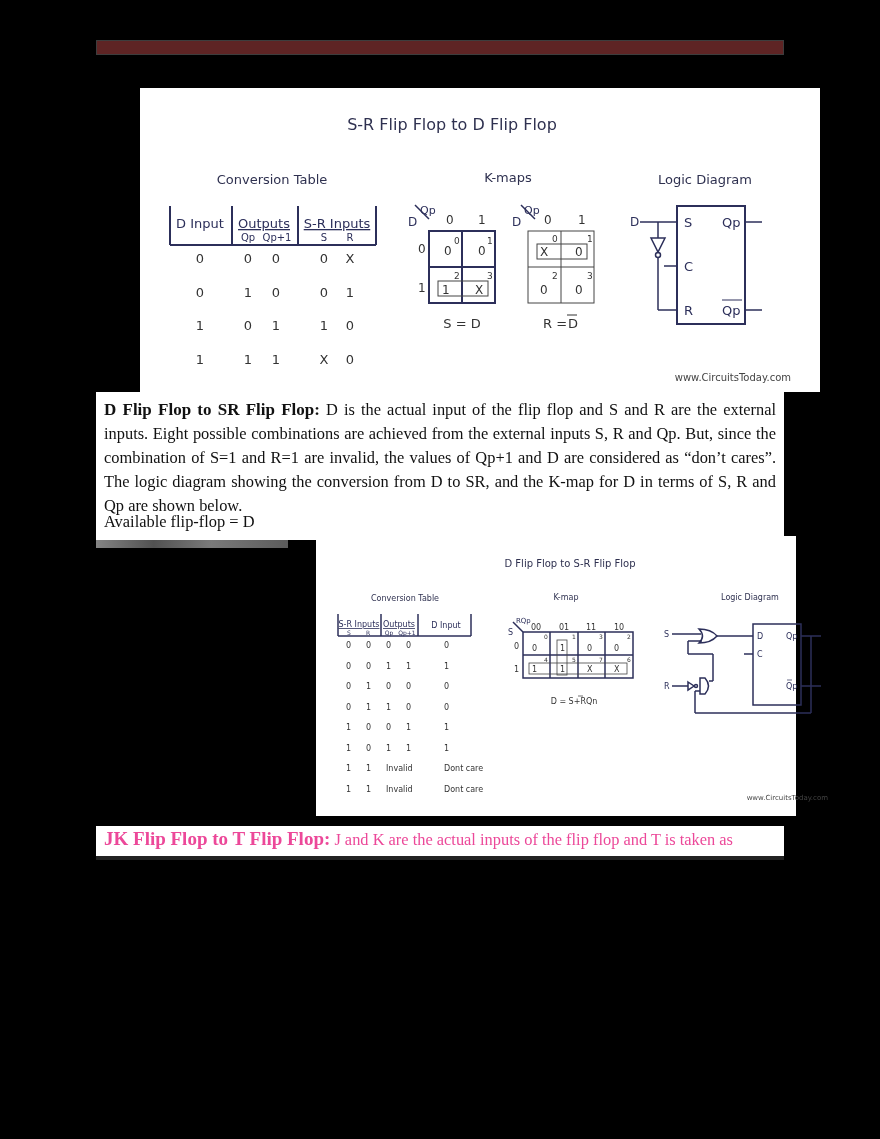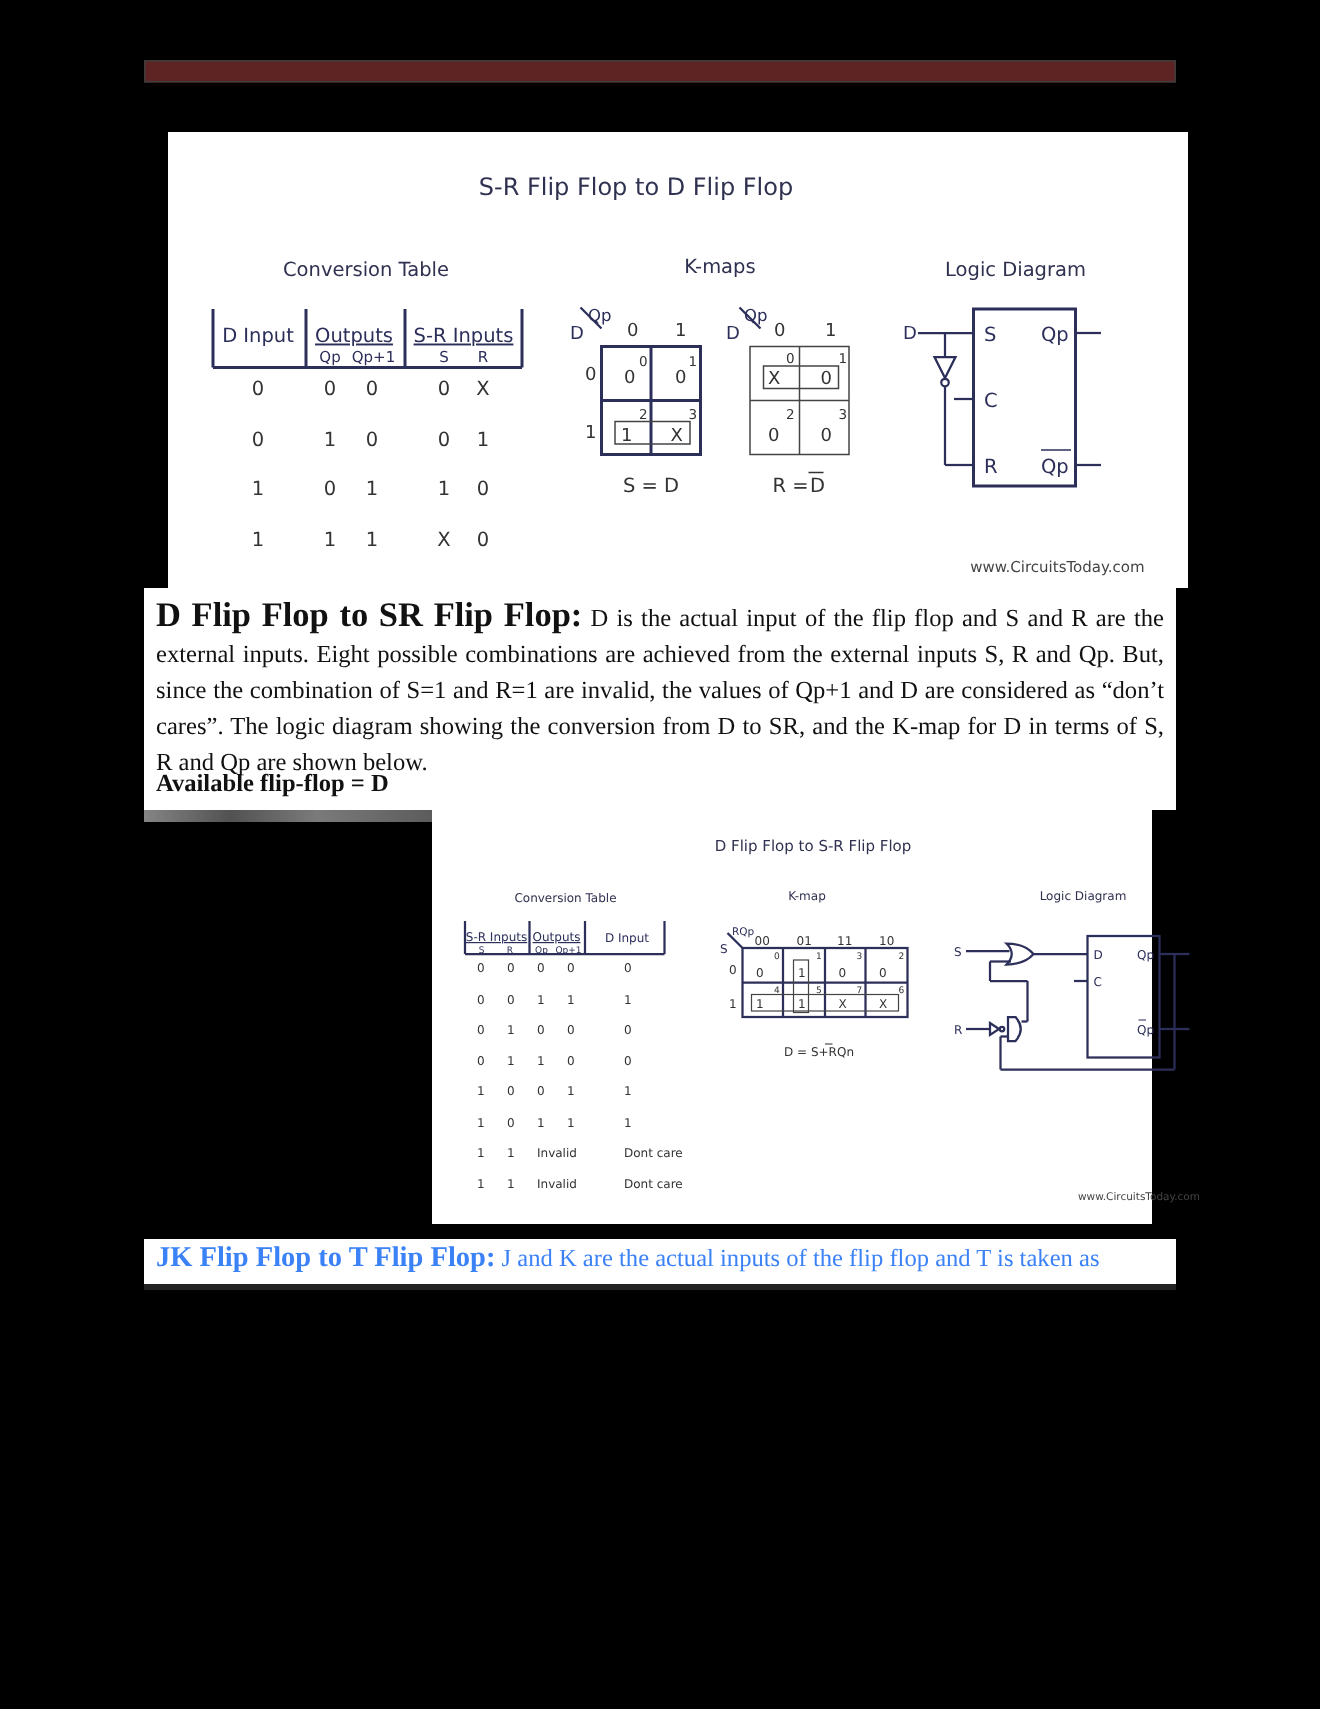--- a/index.html
+++ b/index.html
@@ -1,28 +1,28 @@
 <!DOCTYPE html>
 <html><head>
 <meta charset="utf-8">
 <style>
   html,body{margin:0;padding:0;}
   body{width:880px;height:1139px;background:#000;position:relative;overflow:hidden;font-family:"DejaVu Sans",sans-serif;}
   .abs{position:absolute;}
   .header-bar{left:96px;top:40px;width:688px;height:15px;background:#5e2424;box-shadow:0 0 0 1px #3d3d3d inset;}
-  .fig{background:#fff;}
+  .fig{background:#fff;margin-left:28px;}
   .fig1{left:112px;top:88px;width:680px;height:304px;}
   .fig2{left:288px;top:536px;width:480px;height:280px;}
   .text-block{left:96px;top:392px;width:688px;height:148px;background:#fff;}
   .para{position:absolute;left:8px;top:6px;width:672px;font-family:"Liberation Serif",serif;font-size:16.4px;line-height:24px;color:#111;text-align:justify;}
-  .para b{font-size:23px;margin-top:32px;}
-  .avail{position:absolute;left:8px;top:120px;font-family:"Liberation Serif",serif;font-weight:bold;font-size:16.4px;color:#111;}
+  .para b{font-size:17px;margin-top:32px;}
+  .avail{position:absolute;left:8px;top:120px;font-family:"Liberation Serif",serif;font-weight:normal;font-size:16.4px;color:#111;}
   .garbled{left:96px;top:540px;width:192px;height:8px;background:linear-gradient(90deg,#ddd,#888 30%,#ccc 60%,#999);opacity:.6;}
   .jk-block{left:96px;top:826px;width:688px;height:30px;background:#fff;}
-  .jk-para{position:absolute;left:8px;top:2px;font-family:"Liberation Serif",serif;font-size:16.4px;color:#3b82f6;white-space:nowrap;}
+  .jk-para{position:absolute;left:8px;top:2px;font-family:"Liberation Serif",serif;font-size:16.4px;color:#ec4899;white-space:nowrap;}
   .jk-para b{font-size:19px;}
   .ghost{left:96px;top:856px;width:688px;height:4px;background:#222;}
   svg text{font-family:"DejaVu Sans",sans-serif;}
 </style>
 </head>
 <body>
 
 <div class="abs header-bar"></div>
 
 <div class="abs fig fig1">

